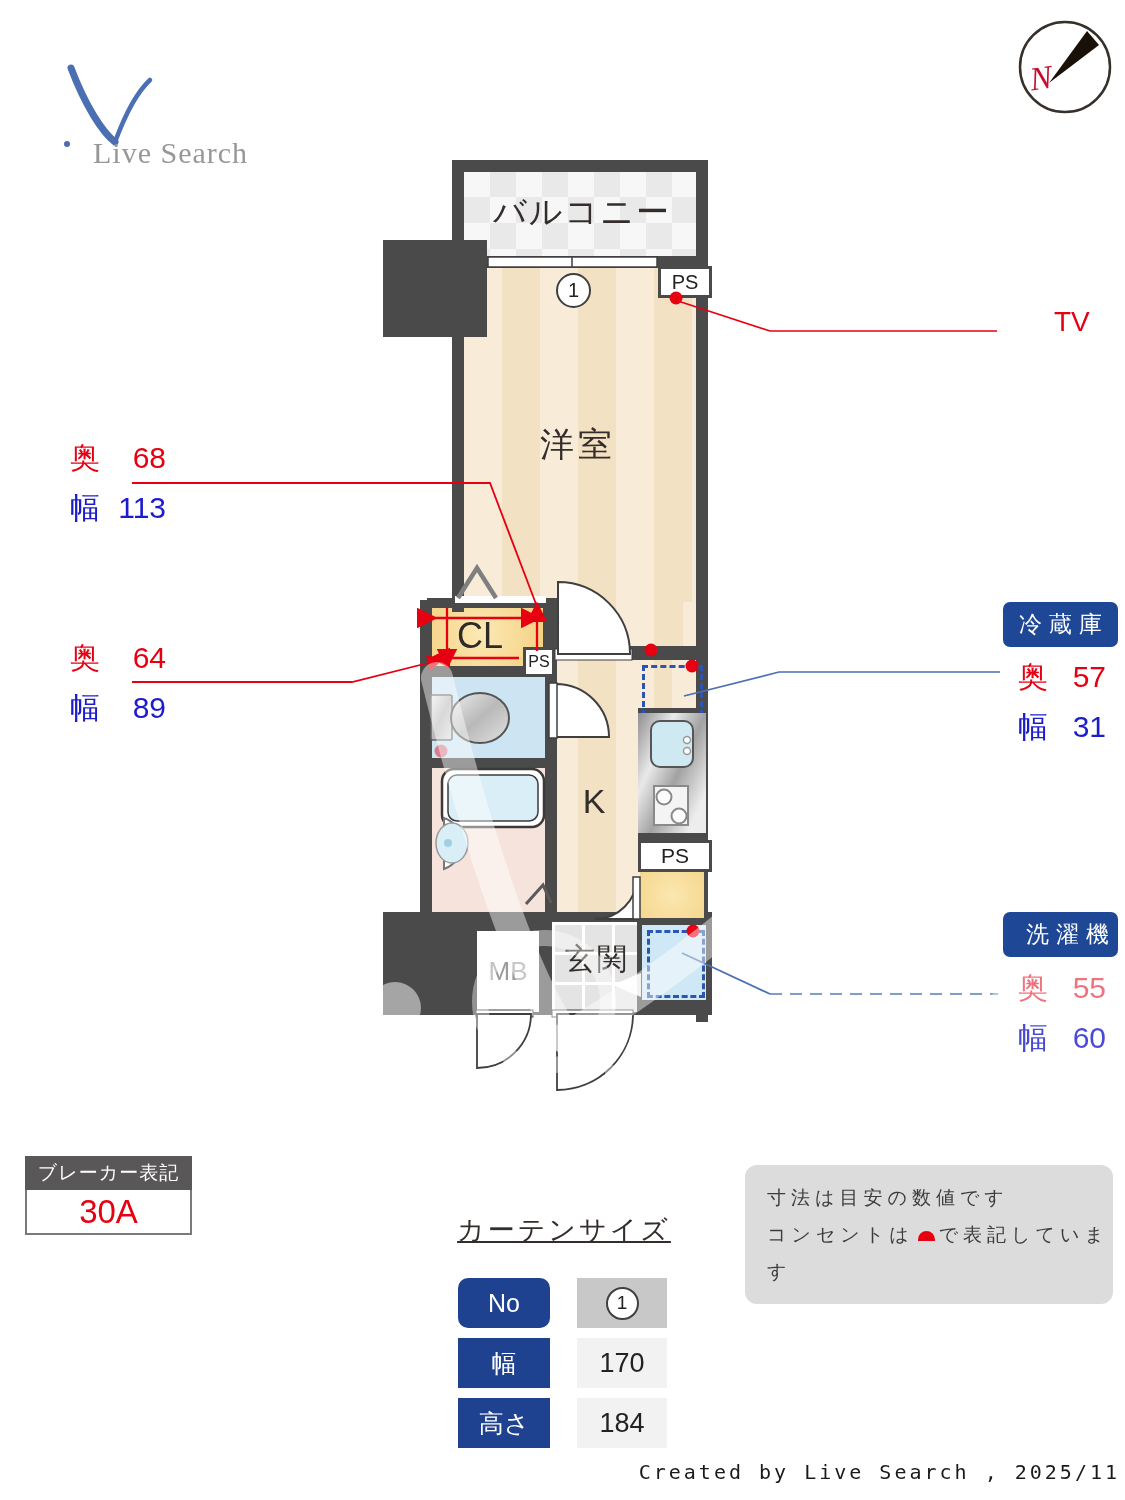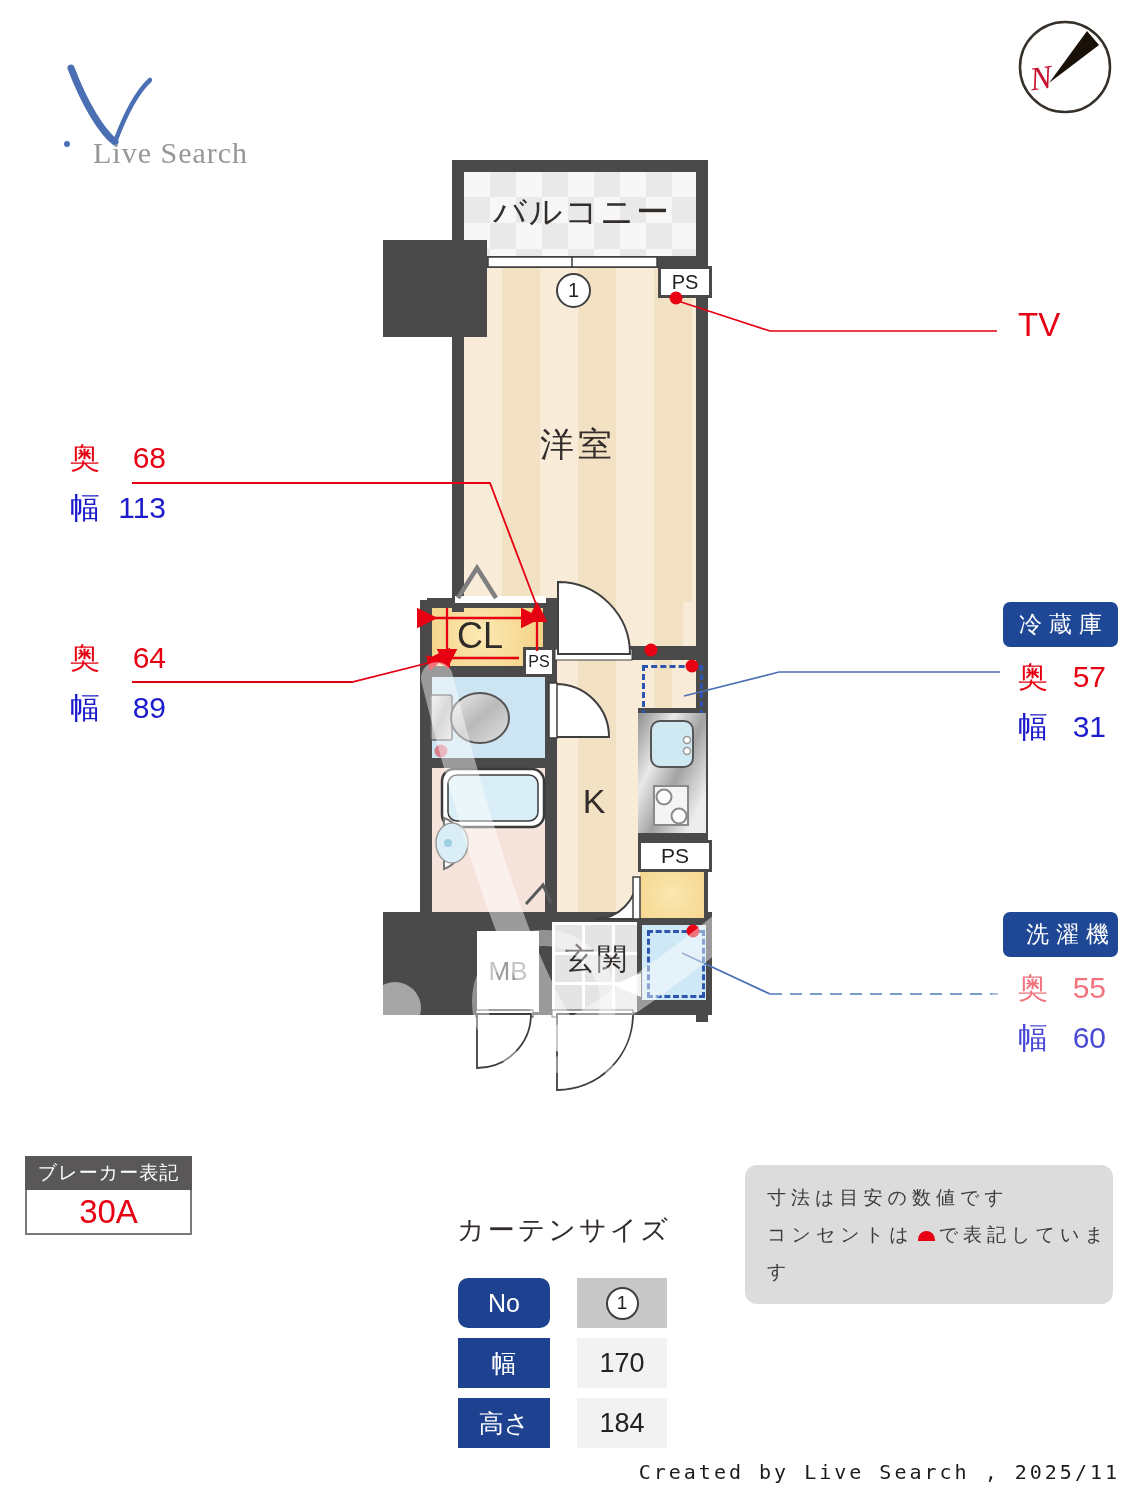--- a/index.html
+++ b/index.html
@@ -201,21 +201,21 @@
     <div class="dim-row">
       <span class="red">奥</span>
       <span class="red">64</span>
     </div>
     <div class="dim-row">
       <span class="blue">幅</span>
       <span class="blue">89</span>
     </div>
   </div>
 
-  <div class="abs red" style="left:1018px;top:306px;z-index:9;font-size:33px;">TV</div>
+  <div class="abs red" style="left:1054px;top:306px;z-index:9;font-size:28px;">TV</div>
 
   <div class="badge" style="left:1003px;top:602px;width:115px;height:45px;padding-left:7px;box-sizing:border-box;">
     <span>冷蔵庫</span>
   </div>
   <div class="dim-rows" style="left:1018px;top:657px;width:88px;">
     <div class="dim-row">
       <span class="red">奥</span>
       <span class="red">57</span>
     </div>
     <div class="dim-row">
@@ -245,21 +245,21 @@
     <span class="red" style="font-size:33px;">30A</span>
   </div>
 
   <div class="notes-box" style="left:745px;top:1165px;width:346px;">
     <div>寸法は目安の数値です</div>
     <div>
       <span>コンセントは</span><span class="dome"></span><span>で表記しています</span>
     </div>
   </div>
 
-  <div class="label" style="left:564px;top:1230px;font-size:27px;letter-spacing:3px;z-index:9;">カーテンサイズ</div>
+  <div class="label" style="left:564px;top:1230px;font-size:27px;letter-spacing:3px;z-index:9;text-decoration:underline;">カーテンサイズ</div>
 
   <div class="tbl-label" style="left:458px;top:1278px;width:92px;height:50px;border-radius:10px;">
     <span>No</span>
   </div>
   <div class="tbl-value" style="left:577px;top:1278px;width:90px;height:50px;background:#c8c8c8;">
     <span class="circle-marker" style="position:static;width:29px;height:29px;font-size:19px;">
       <span>1</span>
     </span>
   </div>
   <div class="tbl-label" style="left:458px;top:1338px;width:92px;height:50px;">

